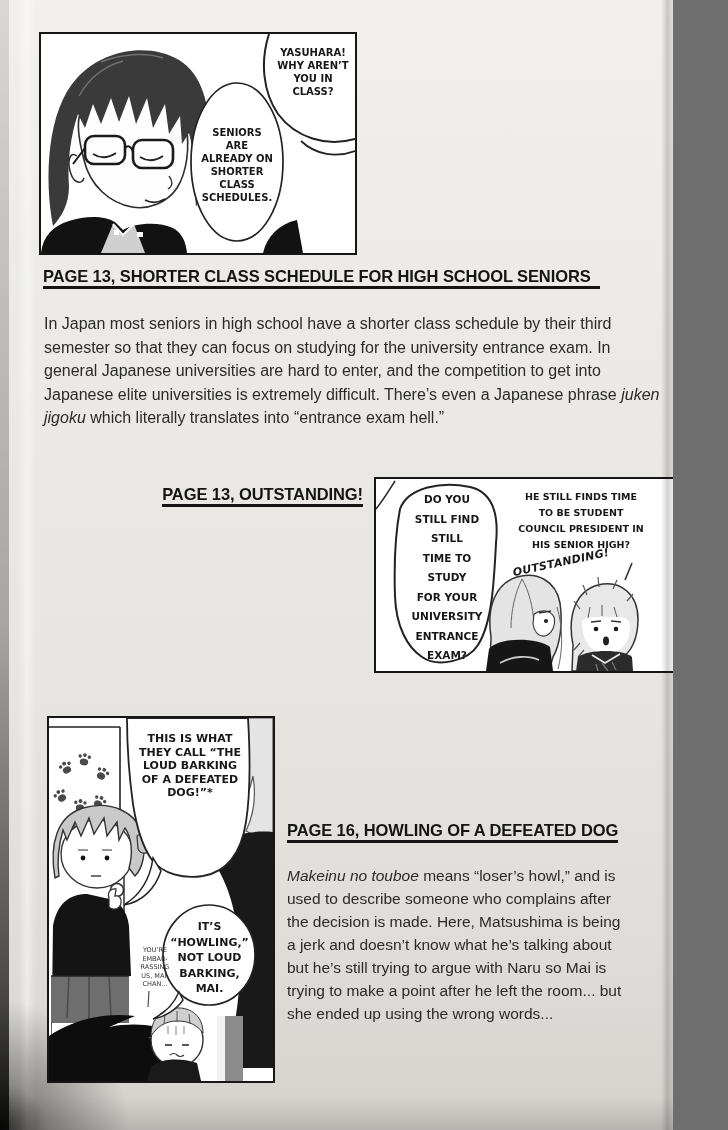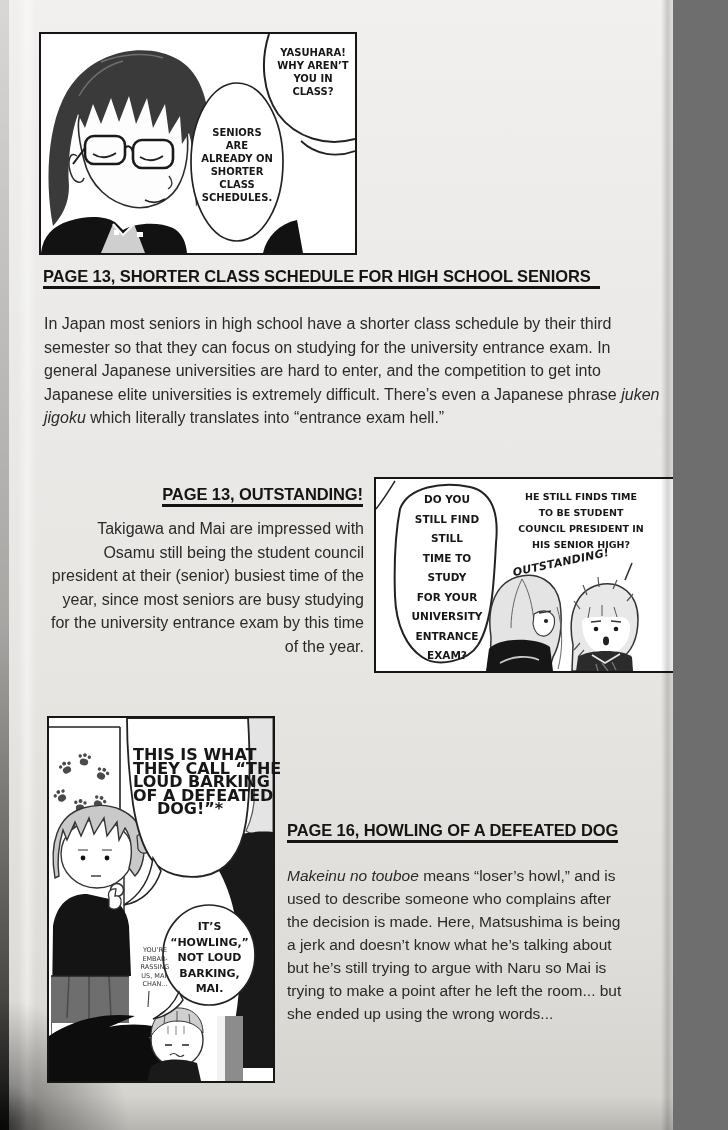--- a/index.html
+++ b/index.html
@@ -25,21 +25,21 @@
   .para{position:absolute;font-size:16px;line-height:23.5px;color:#2a2a2a;}
   .mtext{position:absolute;font-family:"DejaVu Sans",sans-serif;font-weight:bold;color:#171717;
     text-align:center;}
   .mline{white-space:nowrap;}
   .b1a{left:226px;top:12px;width:92px;font-size:10px;line-height:13px;}
   .b1b{left:152px;top:92px;width:88px;font-size:10px;line-height:13px;}
   .b2a{left:20px;top:11px;width:102px;font-size:10.5px;line-height:19.5px;}
   .b2b{left:136px;top:10px;width:138px;font-size:9.5px;line-height:16px;}
   .b2x{left:130px;top:77px;width:110px;font-size:11px;font-style:italic;
        transform:rotate(-12deg);letter-spacing:0.3px;}
-  .b3a{left:84px;top:30px;width:114px;font-size:16px;line-height:13.5px;}
+  .b3a{left:84px;top:14px;width:114px;font-size:11px;line-height:13.5px;}
   .b3b{left:117px;top:201px;width:87px;font-size:11px;line-height:15.5px;}
   .b3aside{left:87px;top:228px;width:38px;font-size:6.5px;line-height:8.5px;
        font-weight:normal;color:#333;text-align:center;}
   .it{font-style:italic;}
 </style>
 </head>
 <body>
 
 <div class="page">
 
@@ -93,23 +93,20 @@
 
   <div class="heading" style="left:43px;top:267px;">
     <span class="hline" style="padding-right:9px;">PAGE 13, SHORTER CLASS SCHEDULE FOR HIGH SCHOOL SENIORS</span>
   </div>
   <div class="para" style="left:44px;top:312px;width:622px;">
     <span>In Japan most seniors in high school have a shorter class schedule by their third semester so that they can focus on studying for the university entrance exam. In general Japanese universities are hard to enter, and the competition to get into Japanese elite universities is extremely difficult. There’s even a Japanese phrase </span><span class="it">juken jigoku</span><span> which literally translates into “entrance exam hell.”</span>
   </div>
 
   <div class="heading" style="left:0;top:485px;width:363px;text-align:right;">
     <span class="hline">PAGE 13, OUTSTANDING!</span>
-  </div>
-  <div class="para" style="left:43px;top:517px;width:321px;text-align:right;">
-    <span>Takigawa and Mai are impressed with Osamu still being the student council president at their (senior) busiest time of the year, since most seniors are busy studying for the university entrance exam by this time of the year.</span>
   </div>
 
   <div class="panel" id="panel2">
     <svg width="313" height="192" viewBox="0 0 313 192">
 
       <path d="M24,30 C32,8 66,2 94,8 C116,13 123,34 120,64 C118,104 116,144 102,166 C92,182 62,189 46,178 C31,168 20,147 19,117 C18,87 19,56 24,30 Z" fill="#fff" stroke="#222" stroke-width="2"></path>
       <path d="M0,30 C8,20 14,10 19,2" fill="none" stroke="#222" stroke-width="1.5"></path>
 
       <path d="M256,84 L249,101" fill="none" stroke="#333" stroke-width="1.6"></path>
       <g>

